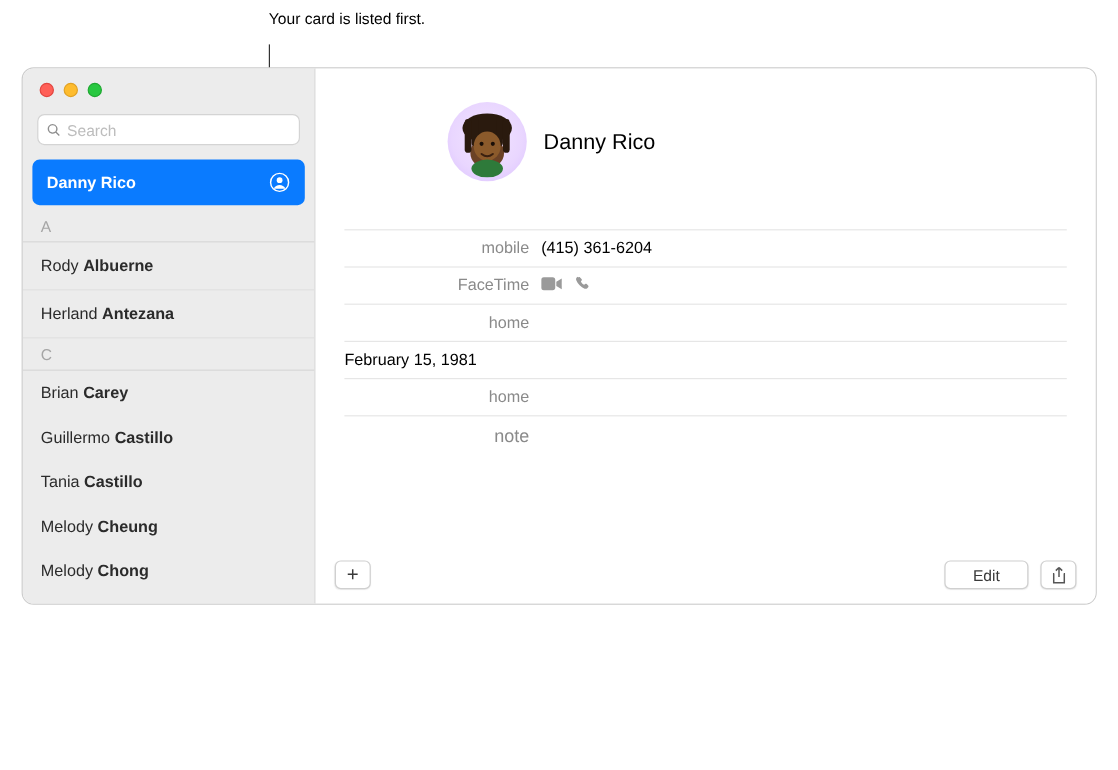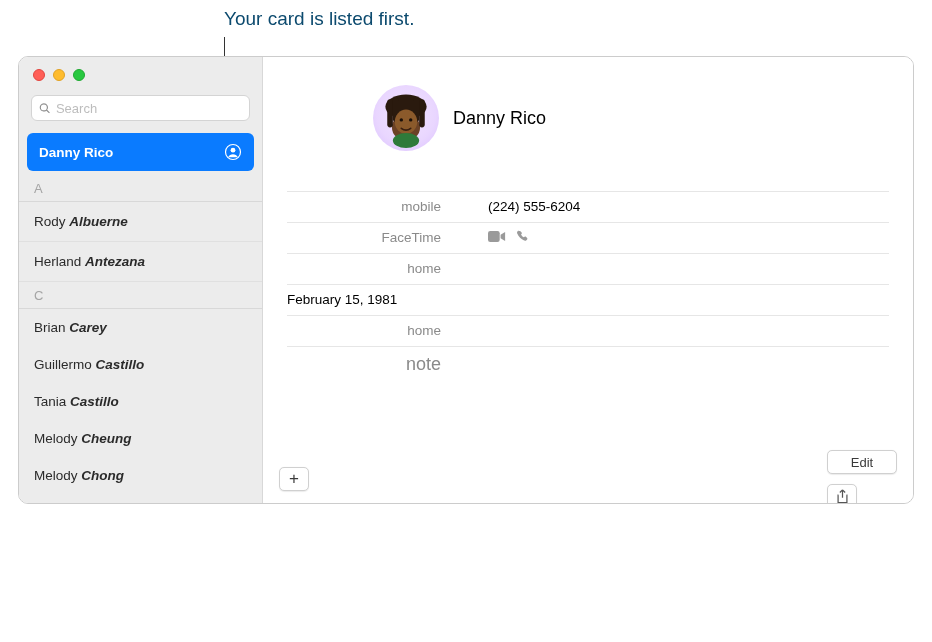--- a/index.html
+++ b/index.html
@@ -8,22 +8,22 @@
     background: #fff;
     width: 932px;
     height: 642px;
     position: relative;
     overflow: hidden;
   }
   .annotation {
     position: absolute;
     top: 8px;
     left: 224px;
-    font-size: 19px;
-    color: #0c4a6e;
+    font-size: 13px;
+    color: #000000;
   }
   .callout-line {
     position: absolute;
     top: 37px;
     left: 224px;
     width: 1px;
     height: 163px;
     background: #333;
   }
   .window {
@@ -89,21 +89,21 @@
   }
   .contact-item {
     font-size: 13.5px;
     padding: 12px 15px;
     color: #2b2b2b;
     border-bottom: 1px solid #e0e0e0;
     display: flex;
     align-items: center;
     justify-content: space-between;
   }
-  .contact-item .lastname { font-weight: 700; font-style: italic; }
+  .contact-item .lastname { font-weight: 700; }
   .contact-item.compact { padding: 11px 15px; border-bottom: none; align-items: flex-end; }
   .contact-item.selected {
     background: #0a7bff;
     color: #fff;
     margin: 4px 8px;
     border-radius: 6px;
     border-bottom: none;
     padding: 10px 12px;
     font-weight: 600;
   }
@@ -140,21 +140,20 @@
   }
   .fields {
     padding: 0 24px;
   }
   .field-row {
     display: flex;
     border-top: 1px solid #e6e6e6;
     padding: 5px 0;
     font-size: 13.5px;
     align-items: flex-start;
-    gap: 37px;
   }
   .field-row.last { border-bottom: 1px solid #e6e6e6; }
   .field-label {
     width: 164px;
     text-align: right;
     color: #8a8a8a;
     padding-right: 10px;
     line-height: 20px;
   }
   .field-value {
@@ -164,21 +163,21 @@
   .facetime-icons {
     display: flex;
     gap: 10px;
     align-items: center;
     padding-top: 2px;
   }
   .facetime-icons svg { fill: #9a9a9a; }
   .note-row {
     display: flex;
     padding: 7px 0 5px 0;
-    font-size: 18px;
+    font-size: 15px;
   }
   .toolbar {
     position: absolute;
     bottom: 0;
     left: 0;
     right: 0;
     height: 48px;
     display: flex;
     align-items: center;
     padding: 0 16px;
@@ -193,21 +192,21 @@
     color: #3a3a3a;
     display: flex;
     align-items: center;
     justify-content: center;
     box-shadow: 0 0.5px 1px rgba(0,0,0,0.08);
     cursor: default;
   }
   .btn-add { width: 30px; font-size: 17px; font-weight: 300; }
   .btn-edit { width: 70px; }
   .btn-share { width: 30px; }
-  .toolbar-right { display: flex; gap: 10px; flex-direction: column; }
+  .toolbar-right { display: flex; gap: 10px; }
 </style>
 </head>
 <body>
 
 <div class="annotation">Your card is listed first.</div>
 <div class="callout-line"></div>
 
 <div class="window">
 
   <div class="sidebar">
@@ -276,21 +275,21 @@
           <path d="M27 43 Q32 47 37 43" stroke="#3a2010" stroke-width="1.8" fill="none" stroke-linecap="round"></path>
           <ellipse cx="32" cy="56" rx="14" ry="8" fill="#2e7a3a"></ellipse>
         </svg>
       </div>
       <div class="card-name">Danny Rico</div>
     </div>
 
     <div class="fields">
       <div class="field-row">
         <div class="field-label">mobile</div>
-        <div class="field-value">(224) 555-6204</div>
+        <div class="field-value">(415) 361-6204</div>
       </div>
       <div class="field-row">
         <div class="field-label">FaceTime</div>
         <div class="field-value facetime-icons">
           <svg width="18" height="13" viewBox="0 0 20 14">
               <rect x="0" y="1" width="13" height="12" rx="2.5"></rect>
               <path d="M14 5 L19 2 V12 L14 9 Z"></path>
             </svg>
           <svg width="13" height="13" viewBox="0 0 16 16">
               <path d="M3.6 1.5c.5-.5 1.3-.5 1.8 0l1.5 1.5c.4.4.5 1.1.1 1.6l-.8 1c.7 1.5 1.9 2.7 3.4 3.4l1-.8c.5-.4 1.2-.3 1.6.1l1.5 1.5c.5.5.5 1.3 0 1.8l-.9.9c-.7.7-1.8.9-2.7.5C6.3 11.4 3.1 8.2 1.5 4.3c-.4-.9-.2-2 .5-2.7l.9-.9z"></path>

